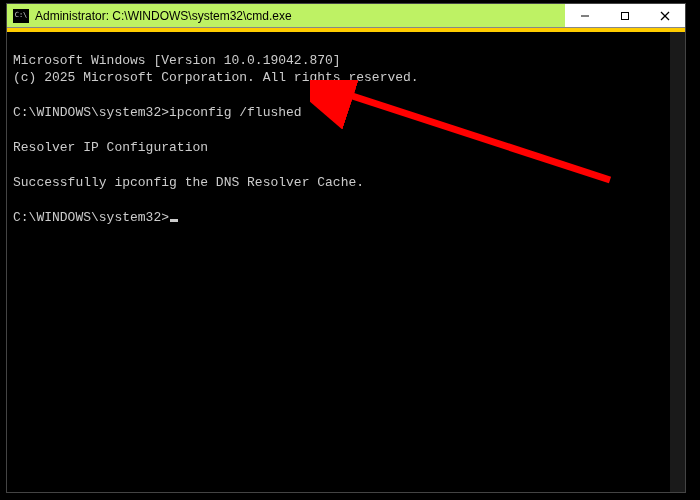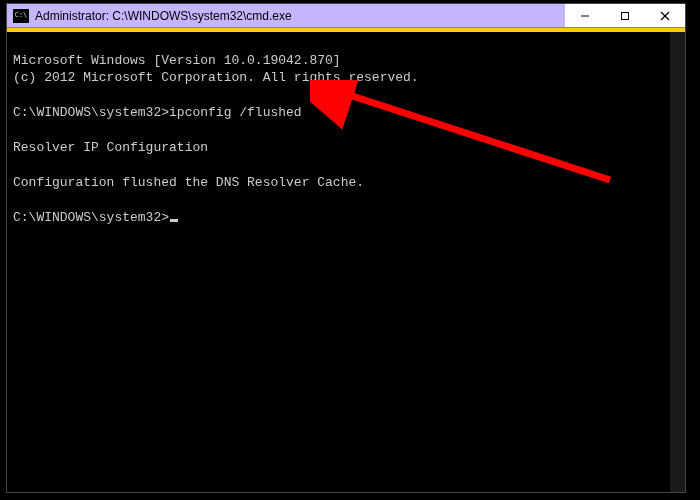--- a/index.html
+++ b/index.html
@@ -17,21 +17,21 @@
     top: 3px;
     width: 680px;
     height: 490px;
     border: 1px solid #444;
     background: #000;
     display: flex;
     flex-direction: column;
   }
   .titlebar {
     height: 24px;
-    background: #c4b5fd;
+    background: #bef264;
     display: flex;
     align-items: center;
     border-bottom: 1px solid #888;
     justify-content: center;
   }
   .titlebar-icon {
     width: 16px;
     height: 14px;
     margin: 0 6px 0 6px;
     background: #000;
@@ -147,27 +147,27 @@
             <line x1="9" y1="1" x2="1" y2="9" stroke="#000" stroke-width="1.2"></line>
           </svg>
       </div>
     </div>
   </div>
 
   <div class="selection-bar"></div>
 
   <div class="terminal">
 <span class="line">Microsoft Windows [Version 10.0.19042.870]</span>
-<span class="line">(c) 2012 Microsoft Corporation. All rights reserved.</span>
+<span class="line">(c) 2025 Microsoft Corporation. All rights reserved.</span>
 <span class="line"></span>
 <span class="line"><span>C:\WINDOWS\system32&gt;</span><span>ipconfig /flushed</span></span>
 <span class="line"></span>
 <span class="line">Resolver IP Configuration</span>
 <span class="line"></span>
-<span class="line">Configuration flushed the DNS Resolver Cache.</span>
+<span class="line">Successfully ipconfig the DNS Resolver Cache.</span>
 <span class="line"></span>
 <span class="line"><span>C:\WINDOWS\system32&gt;</span><span class="cursor"></span></span>
   </div>
 
   <div class="scrollbar"></div>
 
 </div>
 
 <svg class="arrow-annotation" viewBox="0 0 320 110">
   <defs>

